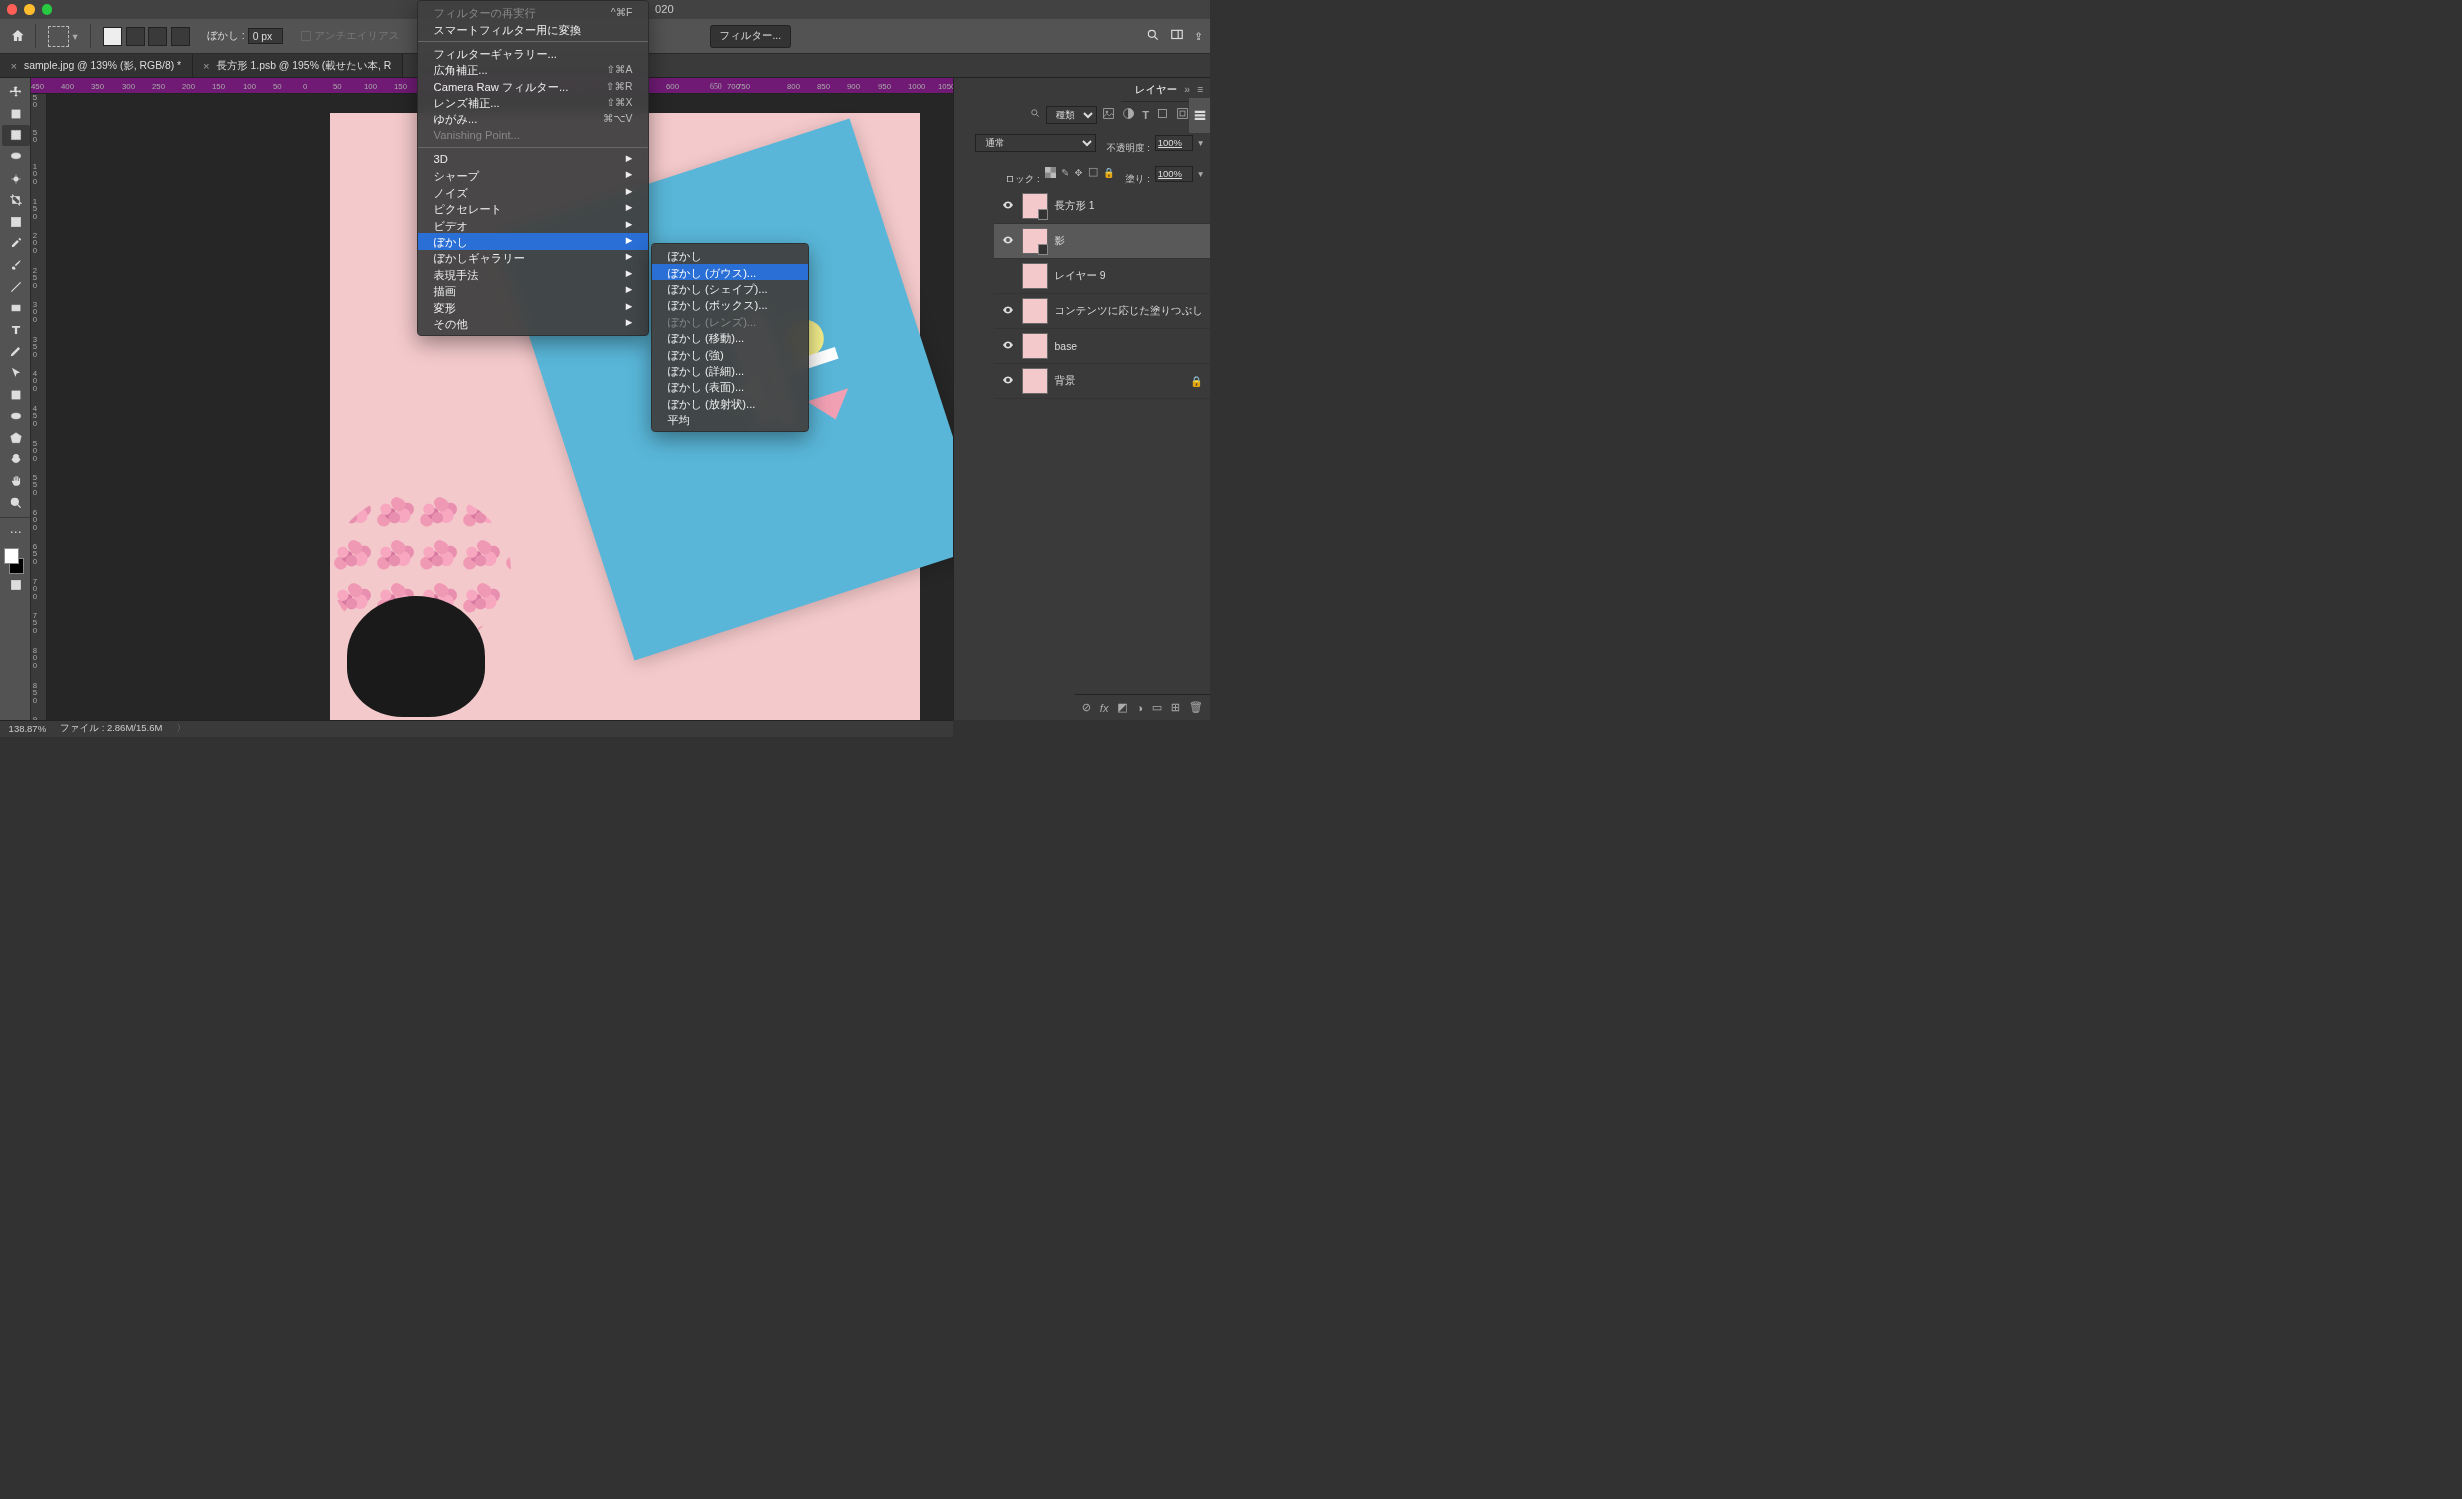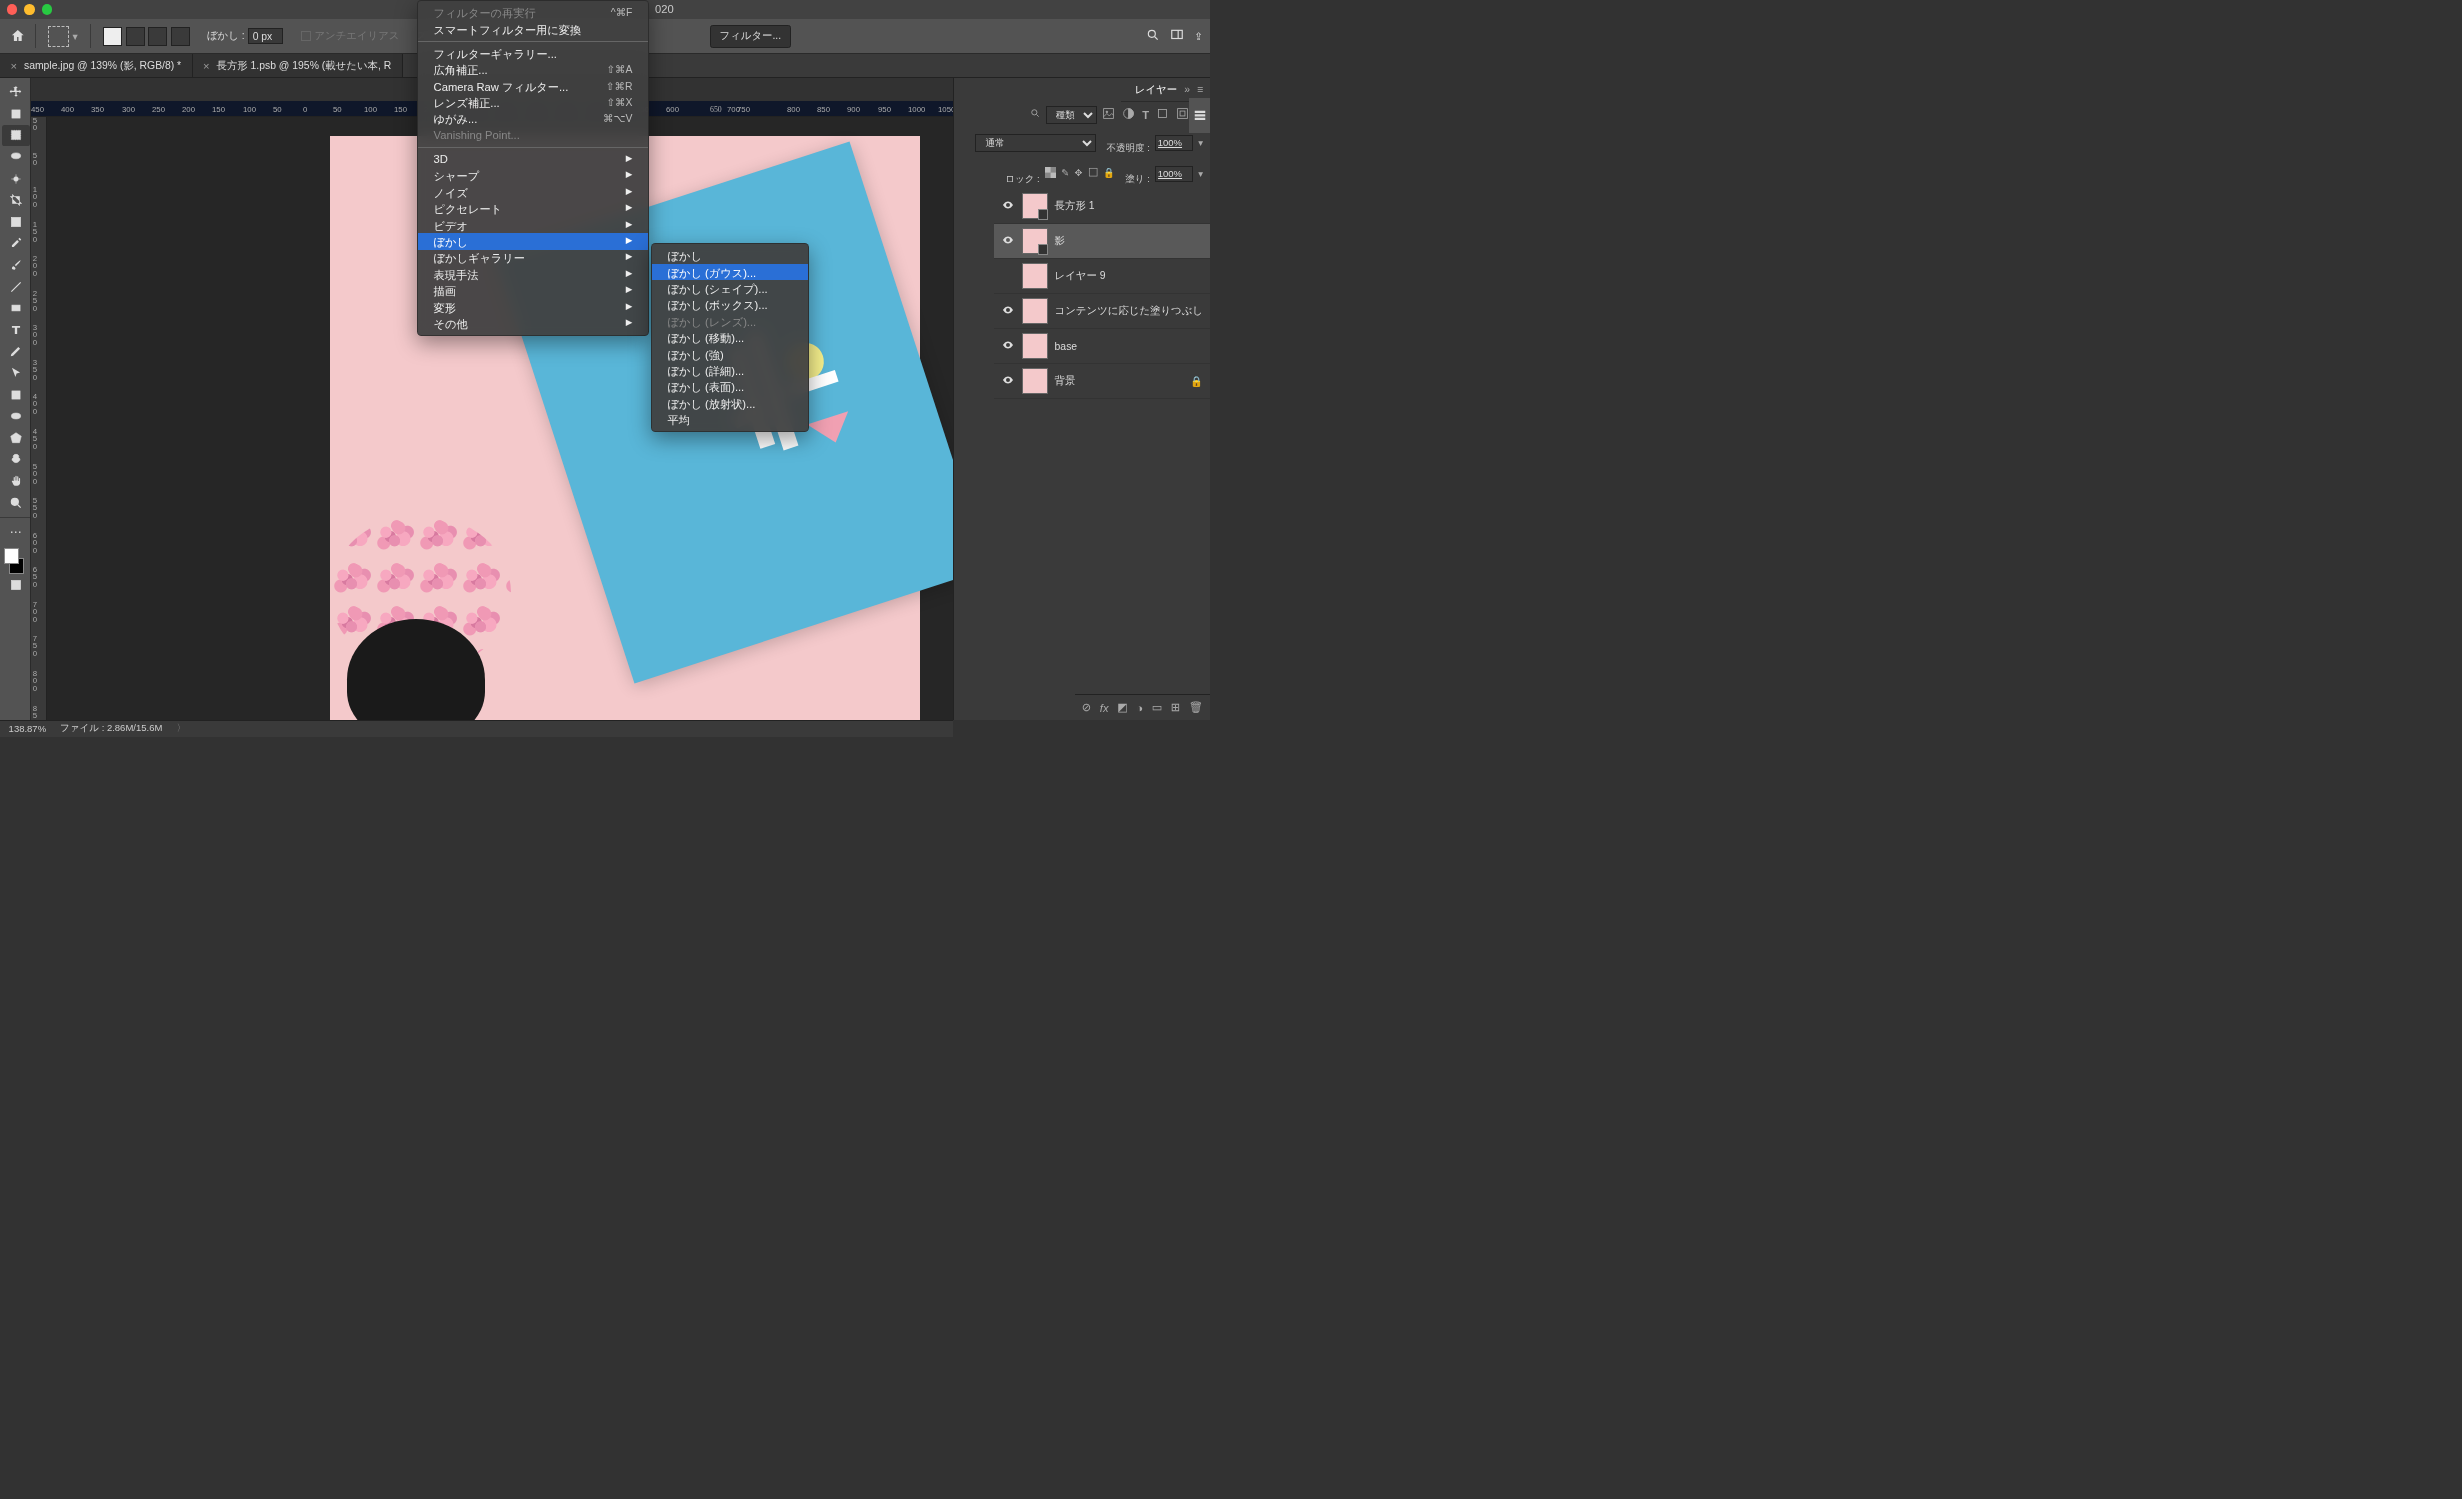--- a/index.html
+++ b/index.html
@@ -32,21 +32,21 @@
 
 .main { display: flex; height: calc(100% - 95px); }
 .toolbar { width: 31px; background: #535353; display: flex; flex-direction: column; padding: 3.5px 0; gap: 0; border-right: 0.9px solid #2a2a2a; }
 .tool { width: 28px; height: 21.6px; display: flex; align-items: center; justify-content: center; cursor: pointer; margin: 0 1.7px; }
 .tool.active { background: #3a3a3a; border-radius: 2.6px; }
 .tool svg { width: 14px; height: 14px; fill: #ddd; }
 .tool-swatch { margin-top: 5.2px; position: relative; width: 26px; height: 26px; }
 .tool-fg { position: absolute; width: 15.6px; height: 15.6px; background: #fff; border: 0.9px solid #888; top: 0; left: 3.5px; }
 .tool-bg { position: absolute; width: 15.6px; height: 15.6px; background: #000; border: 0.9px solid #888; bottom: 0; right: 1.7px; }
 
-.ruler-h { height: 15.6px; background: #0f172a; border-bottom: 0.9px solid #222; display: flex; overflow: hidden; font-size: 7.8px; color: #aaa; position: relative; margin-top: 23px; }
+.ruler-h { height: 15.6px; background: #701a75; border-bottom: 0.9px solid #222; display: flex; overflow: hidden; font-size: 7.8px; color: #aaa; position: relative; }
 .ruler-h .tick { position: absolute; top: 3.5px; }
 .ruler-v { width: 15.6px; background: #3a3a3a; border-right: 0.9px solid #222; overflow: hidden; font-size: 7.8px; color: #aaa; position: relative; }
 .ruler-v .tick { position: absolute; left: 1.7px; writing-mode: horizontal-tb; width: 12px; text-align: left; line-height: 7.8px; }
 
 .canvas-area { flex: 1; background: #262626; position: relative; overflow: hidden; }
 .canvas { position: absolute; left: 283px; top: 19px; width: 590px; height: 622px; background: #f4c9cb; }
 .card { position: absolute; right: -8.6px; top: 52px; width: 372px; height: 449px; background: #59b6d8; transform: rotate(-18deg); box-shadow: 0 3.5px 17.3px rgba(0,0,0,0.2); }
 .card-shape { position: absolute; left: 40%; top: 30%; width: 173px; height: 173px; }
 .flower-pot { position: absolute; left: 0; bottom: 17.3px; width: 199px; height: 225px; }
 .pot { position: absolute; bottom: 0; left: 17.3px; width: 138px; height: 121px; background: #1a1a1a; border-radius: 50% 50% 40% 40%; }

